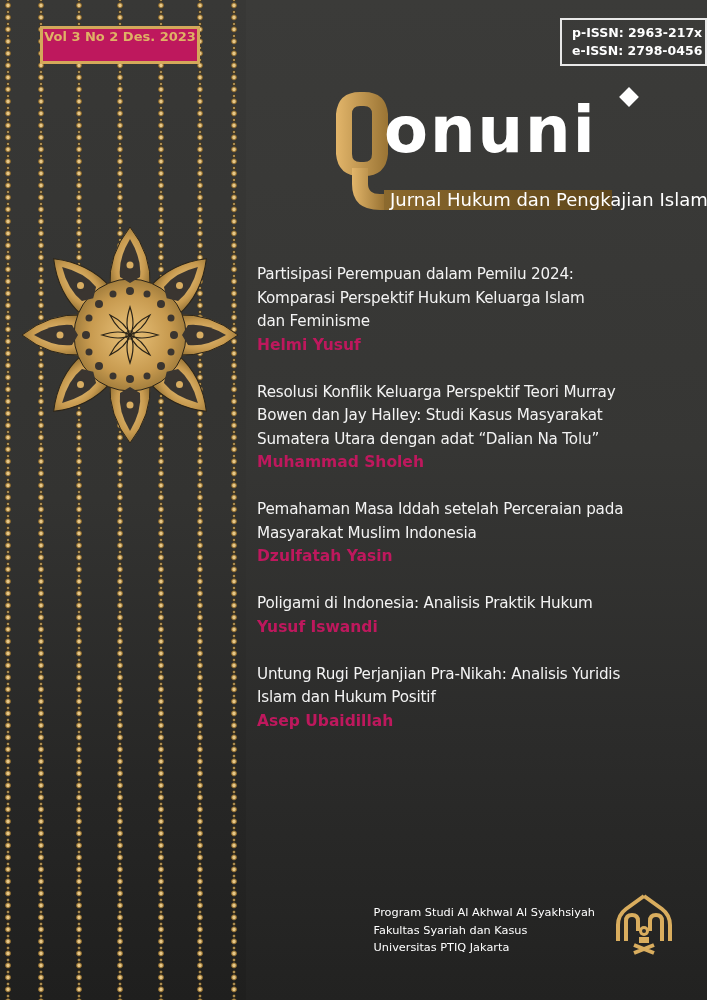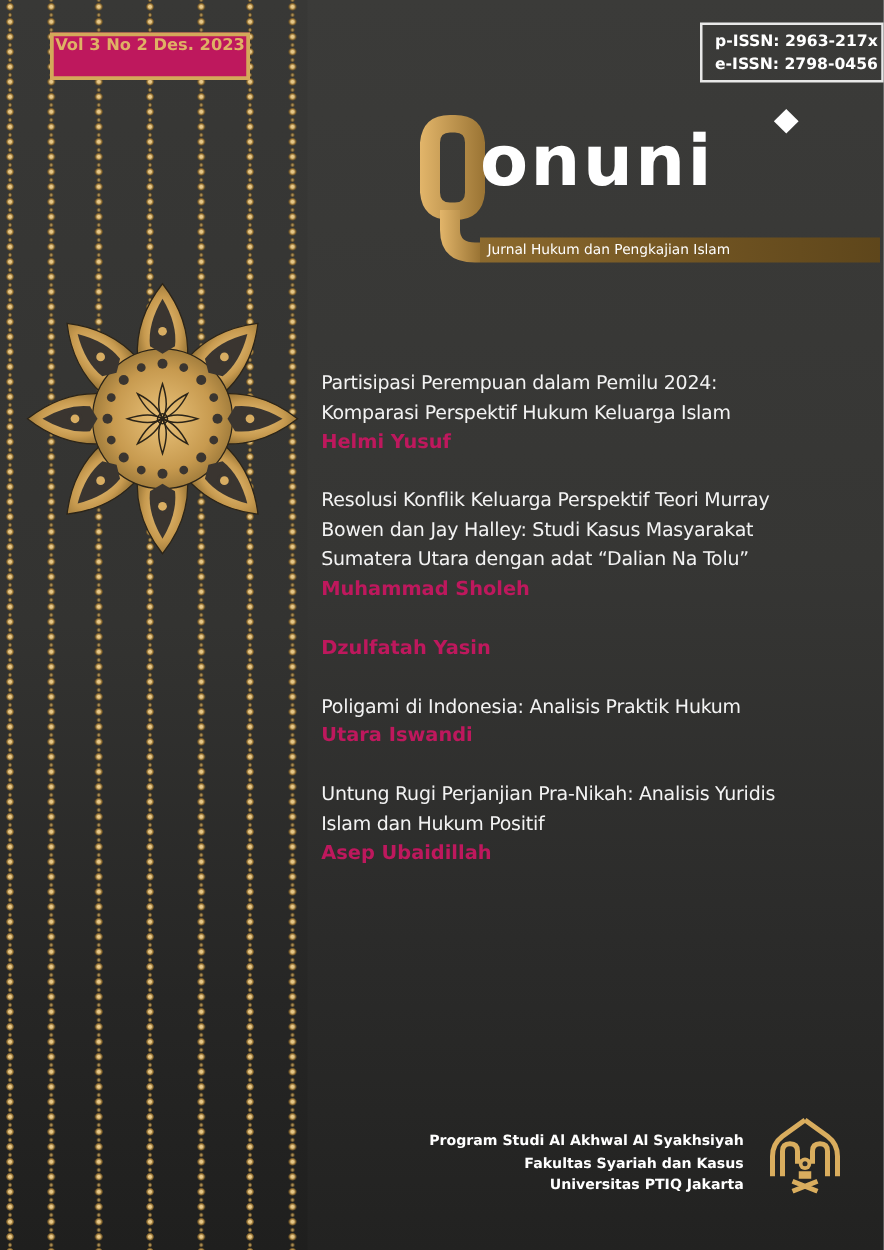--- a/index.html
+++ b/index.html
@@ -30,45 +30,44 @@
   }
   .issn-box {
     position:absolute; left:544px; top:18px; width:147px; height:48px;
     border:2px solid #e8e8e8; box-sizing:border-box;
     display:flex; flex-direction:column; justify-content:center; padding-left:10px;
     color:#ffffff; font-weight:bold; font-size:12.5px; line-height:18px;margin-left:16px;
   }
   .logo { position:absolute; left:330px; top:84px; width:340px; height:140px; }
   .logo-text {
     position:absolute; left:384px; top:88px;
-    font-family:"DejaVu Sans", sans-serif; font-weight:bold; font-size:56px;
+    font-family:"DejaVu Sans", sans-serif; font-weight:bold; font-size:64px;
     color:#ffffff; letter-spacing:2px; line-height:84px;
   }
   .subtitle-bar {
-    position:absolute; left:384px; top:190px; width:320px; height:20px;
+    position:absolute; left:384px; top:190px; width:228px; height:20px;
     background: linear-gradient(90deg, #8c6a2e 0%, #6e5221 60%, #5e461b 100%);
-    color:#ffffff; font-size:11px; line-height:20px; padding-left:6px; box-sizing:border-box;
+    color:#ffffff; font-size:18px; line-height:20px; padding-left:6px; box-sizing:border-box;
     white-space:nowrap;
   }
   .mandala { position:absolute; left:20px; top:220px; width:220px; height:230px; }
   .articles {
     position:absolute; left:257px; top:263px; width:420px;
     font-family:"DejaVu Sans", sans-serif;
-    margin-top:32px;
   }
   .article { margin-bottom:25px; }
   .article .title {
     color:#f3f3f3; font-size:15.2px; line-height:23.5px; letter-spacing:-0.2px;
   }
   .article .author {
     color:#be185d; font-weight:bold; font-size:15.5px; line-height:22px;
   }
   .footer-text {
-    position:absolute; right:112px; top:904px; text-align:right;
-    color:#ffffff; font-weight:bold; font-size:11.3px; line-height:17.5px;
+    position:absolute; right:112px; top:904px; 
+    color:#ffffff; font-weight:normal; font-size:11.3px; line-height:17.5px;
   }
   .univ-logo { position:absolute; left:612px; top:893px; width:64px; height:62px; }
 </style>
 </head>
 <body>
 
 <div class="left-strip"></div>
 
 <div class="bead-col" style="left:4px"></div>
 <div class="bead-col" style="left:37px"></div>
@@ -180,39 +179,44 @@
     <path d="M20 20 Q4 12 0 0 Q12 4 20 20 Z"></path>
     <circle r="4"></circle>
   </g>
 </svg>
 
 <div class="articles">
   <div class="article">
     <div class="title">
       <div>Partisipasi Perempuan dalam Pemilu 2024:</div>
       <div>Komparasi Perspektif Hukum Keluarga Islam</div>
+      <div>dan Feminisme</div>
     </div>
     <div class="author">Helmi Yusuf</div>
   </div>
   <div class="article">
     <div class="title">
       <div>Resolusi Konflik Keluarga Perspektif Teori Murray</div>
       <div>Bowen dan Jay Halley: Studi Kasus Masyarakat</div>
       <div>Sumatera Utara dengan adat “Dalian Na Tolu”</div>
     </div>
     <div class="author">Muhammad Sholeh</div>
   </div>
   <div class="article">
+    <div class="title">
+      <div>Pemahaman Masa Iddah setelah Perceraian pada</div>
+      <div>Masyarakat Muslim Indonesia</div>
+    </div>
     <div class="author">Dzulfatah Yasin</div>
   </div>
   <div class="article">
     <div class="title">
       <div>Poligami di Indonesia: Analisis Praktik Hukum</div>
     </div>
-    <div class="author">Utara Iswandi</div>
+    <div class="author">Yusuf Iswandi</div>
   </div>
   <div class="article">
     <div class="title">
       <div>Untung Rugi Perjanjian Pra-Nikah: Analisis Yuridis</div>
       <div>Islam dan Hukum Positif</div>
     </div>
     <div class="author">Asep Ubaidillah</div>
   </div>
 </div>
 

